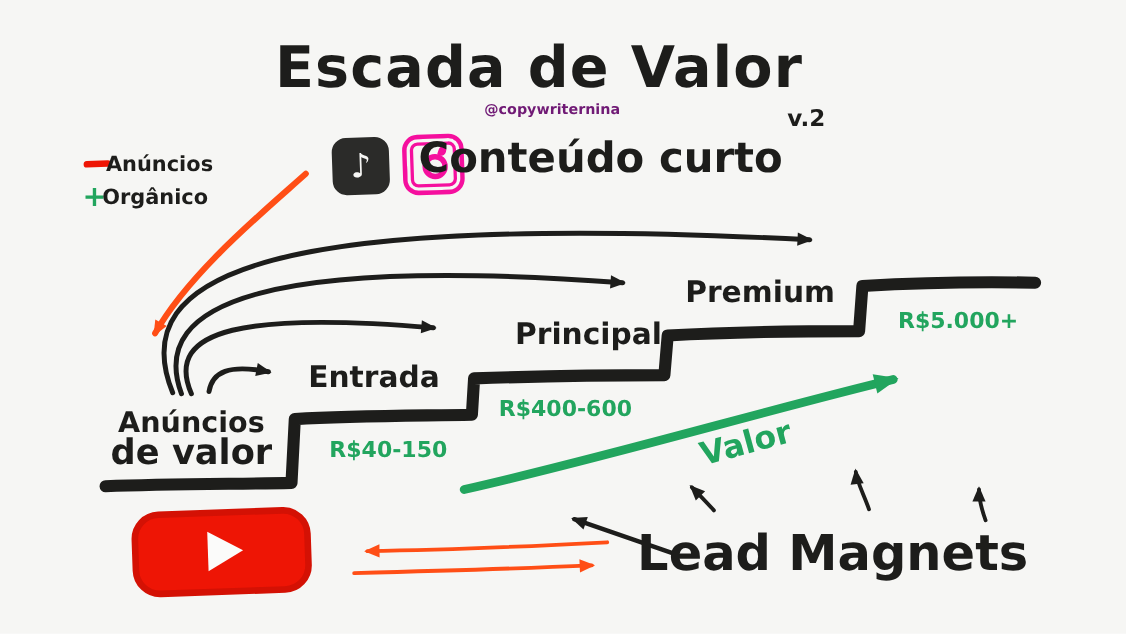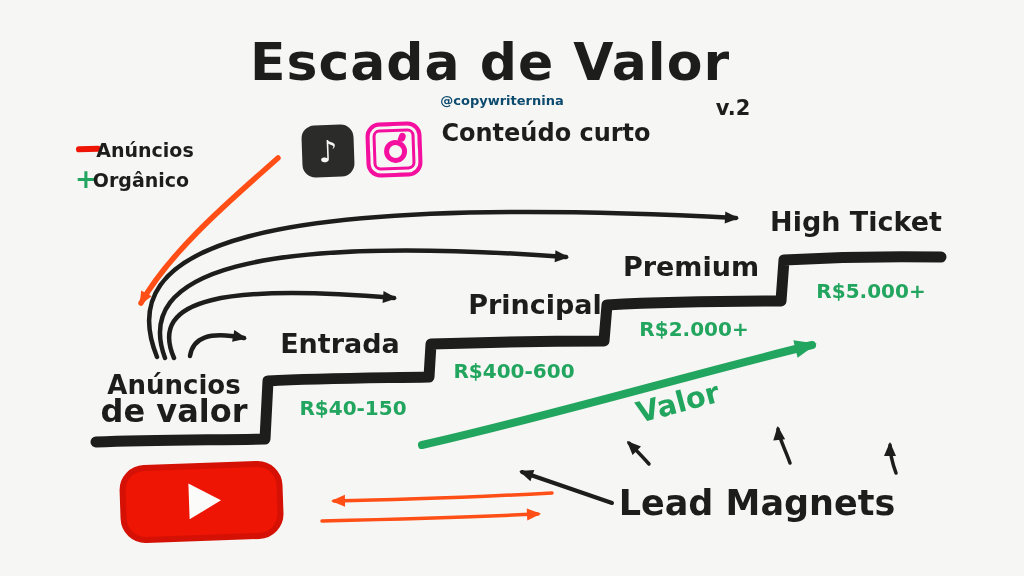--- a/index.html
+++ b/index.html
@@ -13,28 +13,28 @@
   #art{position:absolute;left:0;top:0;width:1024px;height:576px;}
   .t{
     position:absolute;
     transform:translate(-50%,-50%);
     white-space:nowrap;
     font-weight:700;
     color:#1d1d1b;
     line-height:1;
   }
   .green{color:#22a55e;}
-  .orange{color:#0c4a6e;}
+  .orange{color:#701a75;}
   .title{font-size:52px;font-weight:800;letter-spacing:1px;}
   .version{font-size:21px;font-weight:800;margin-top:32px;}
   .handle{font-size:13px;font-weight:700;}
   .legend-label{font-size:19px;}
   .price{font-size:20px;font-weight:800;}
   .step-label{font-size:27px;}
-  .big-label{font-size:35px;}
+  .big-label{font-size:45px;}
   .tiktok-box{
     position:absolute;left:302px;top:125px;width:52px;height:52px;
     background:#2b2b29;border-radius:13px;transform:rotate(-2deg);
     display:flex;align-items:center;justify-content:center;
     color:#f6f6f4;font-size:30px;font-weight:700;
   }
   .insta-box{
     position:absolute;left:366px;top:122px;width:48px;height:47px;
     border:4px solid #f50f9e;border-radius:14px;transform:rotate(-2deg);
     box-shadow:inset 0 0 0 3px #f6f6f4, inset 0 0 0 6px #f50f9e;
@@ -106,33 +106,31 @@
   <div class="t green" style="left:86px;top:179px;font-size:26px;">+</div>
   <div class="t legend-label" style="left:141px;top:180px;">Orgânico</div>
 
   <div class="tiktok-box">
     <span>♪</span>
   </div>
   <div class="insta-box">
     <div class="insta-circle"></div>
     <div class="insta-dot"></div>
   </div>
-  <div class="t" style="left:546px;top:133px;font-size:24px;">Conteúdo curto</div>
+  <div class="t" style="left:546px;top:143px;font-size:38px;">Conteúdo curto</div>
 
   <div class="t" style="left:174px;top:385px;font-size:26px;">Anúncios</div>
   <div class="t" style="left:174px;top:411px;font-size:32px;">de valor</div>
 
   <div class="t step-label" style="left:340px;top:343px;">Entrada</div>
   <div class="t price green" style="left:353px;top:408px;text-align:right;">R$40-150</div>
 
   <div class="t step-label" style="left:515px;top:304px;margin-left:20px;">Principal</div>
   <div class="t price green" style="left:514px;top:371px;">R$400-600</div>
 
   <div class="t step-label" style="left:691px;top:266px;">Premium</div>
-  <div class="t price green" style="left:694px;top:329px;">R$2.000+</div>
 
-  <div class="t step-label" style="left:856px;top:221px;">High Ticket</div>
   <div class="t price green" style="left:871px;top:291px;">R$5.000+</div>
 
   <div class="t green" style="left:678px;top:403px;font-size:29px;transform:translate(-50%,-50%) rotate(-15deg);">Valor</div>
   <div class="t big-label" style="left:757px;top:503px;">Lead Magnets</div>
 
 </div>
 
 </body></html>

